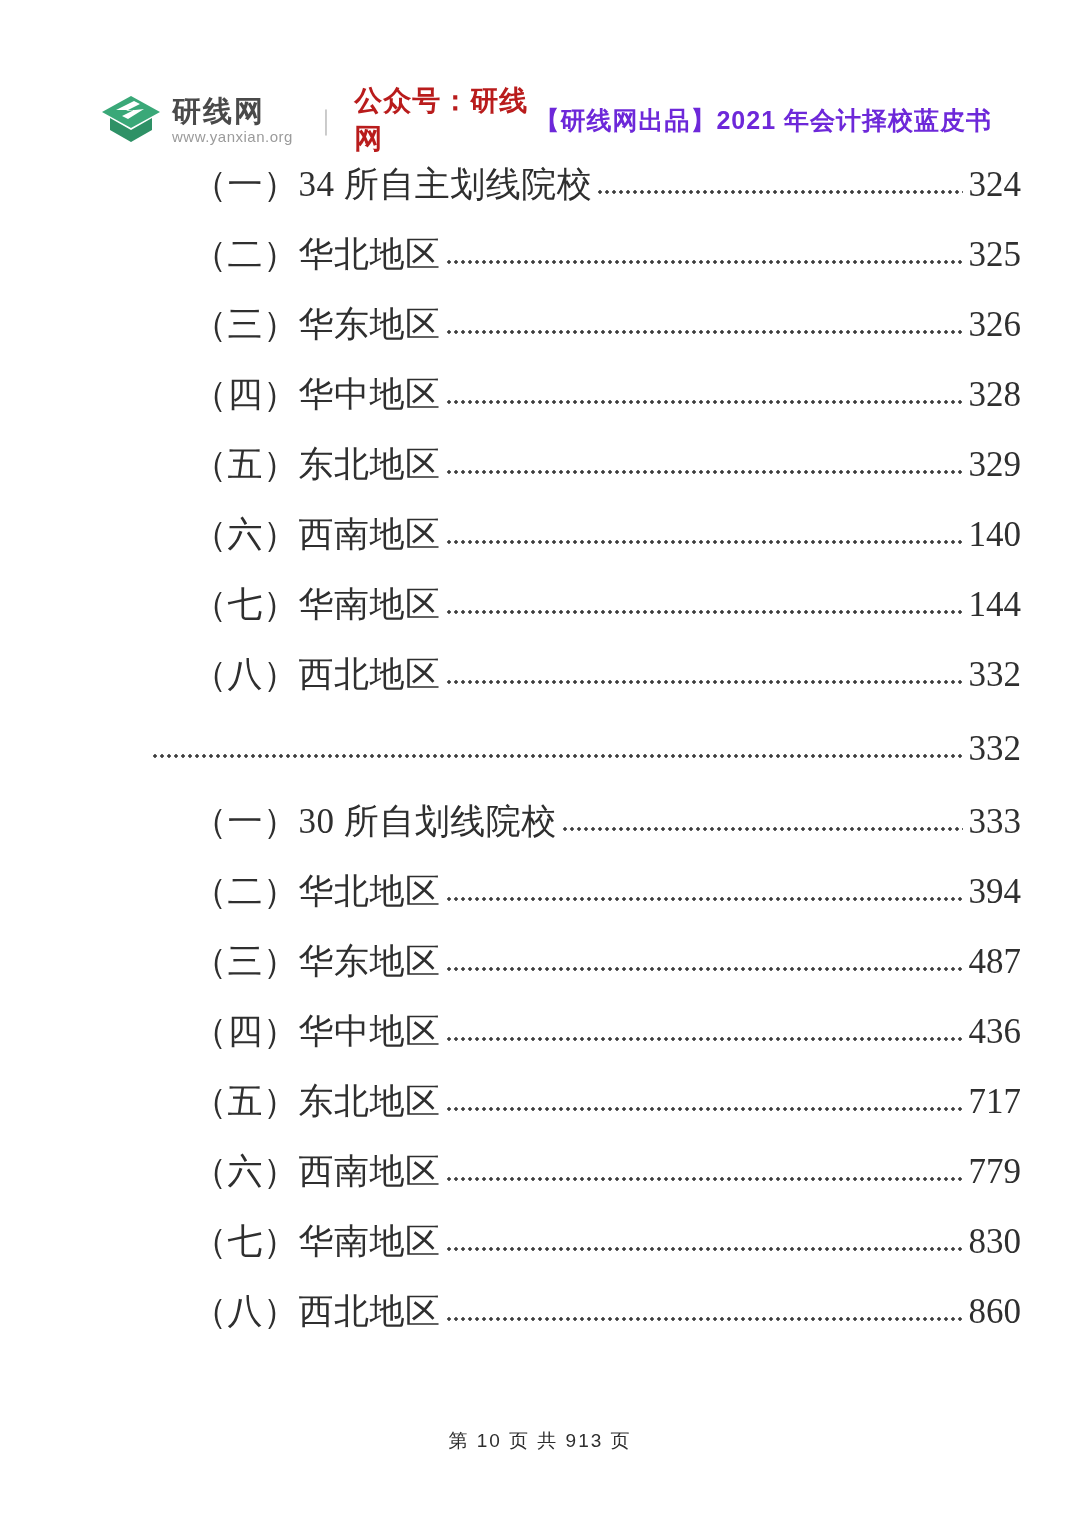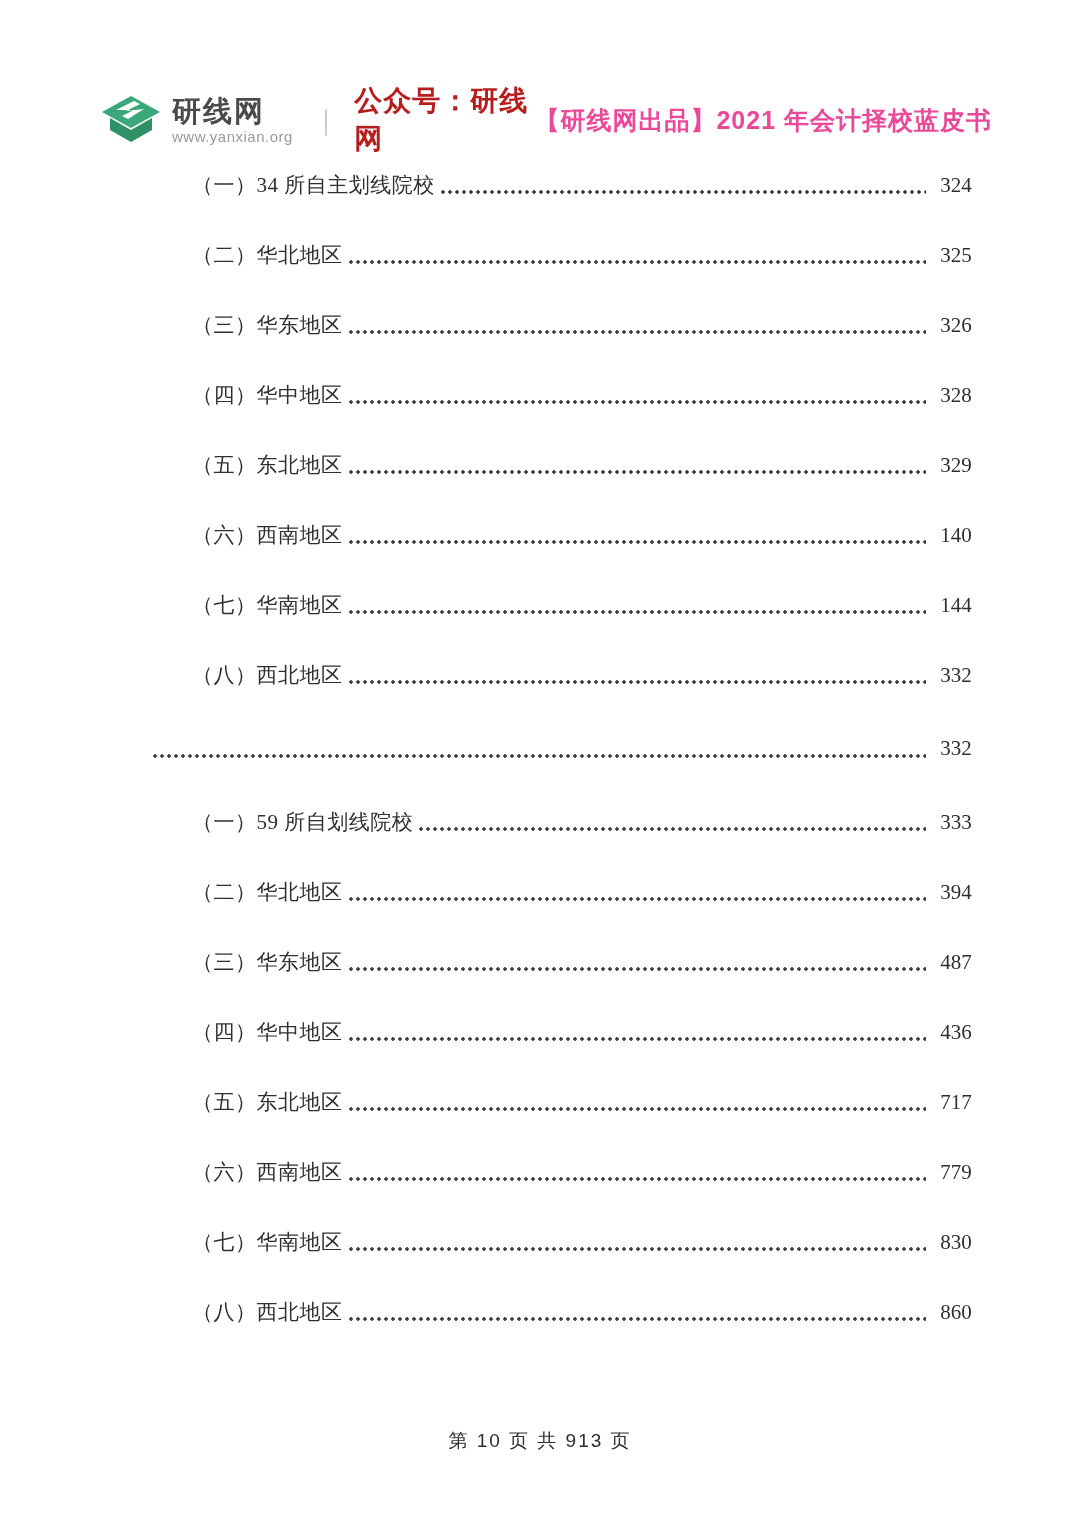--- a/index.html
+++ b/index.html
@@ -68,40 +68,40 @@
     font-family: "Liberation Sans", "DejaVu Sans", sans-serif;
     font-weight: bold;
     font-size: 28px;
     color: #b91c1c;
     letter-spacing: 1px;
   }
   .header-right {
     font-family: "Liberation Sans", "DejaVu Sans", sans-serif;
     font-weight: bold;
     font-size: 25px;
-    color: #ec4899;
+    color: #6d28d9;
     letter-spacing: 1px;
     white-space: nowrap;
     text-align: right;
   }
 
   
   .toc {
     position: absolute;
     top: 150px;
     left: 0;
     right: 0;
   }
   .toc-row {
     display: flex;
     align-items: baseline;
     height: 70px;
     padding-left: 192px;
-    padding-right: 100px;
-    font-size: 21px;
+    padding-right: 59px;
+    font-size: 35px;
     color: #2f2f2f;
     box-sizing: border-box;
     line-height: 70px;
   }
   .toc-row.level-section {
     padding-left: 147px;
     height: 77px;
     line-height: 77px;
   }
   .toc-label {
@@ -211,21 +211,21 @@
         <span class="leader"></span>
         <span class="toc-page">332</span>
       </div>
 
       <div class="toc-row level-section">
         <span class="leader"></span>
         <span class="toc-page">332</span>
       </div>
 
       <div class="toc-row level-sub">
-        <span class="toc-label">（一）59 所自划线院校</span>
+        <span class="toc-label">（一）30 所自划线院校</span>
         <span class="leader"></span>
         <span class="toc-page">333</span>
       </div>
 
       <div class="toc-row level-sub">
         <span class="toc-label">（二）华北地区</span>
         <span class="leader"></span>
         <span class="toc-page">394</span>
       </div>
 

